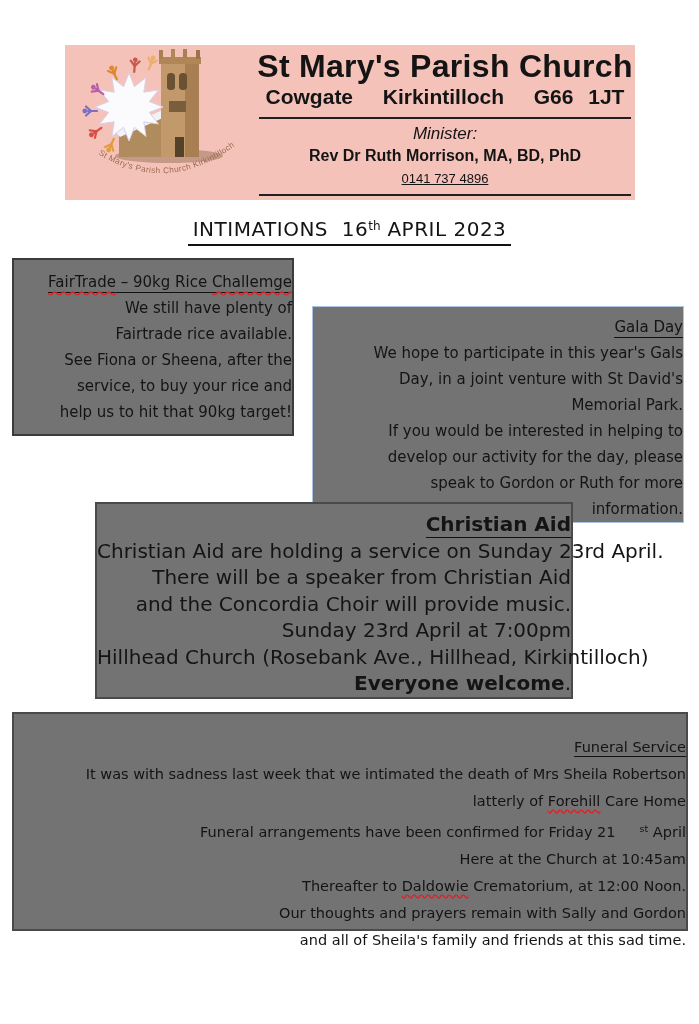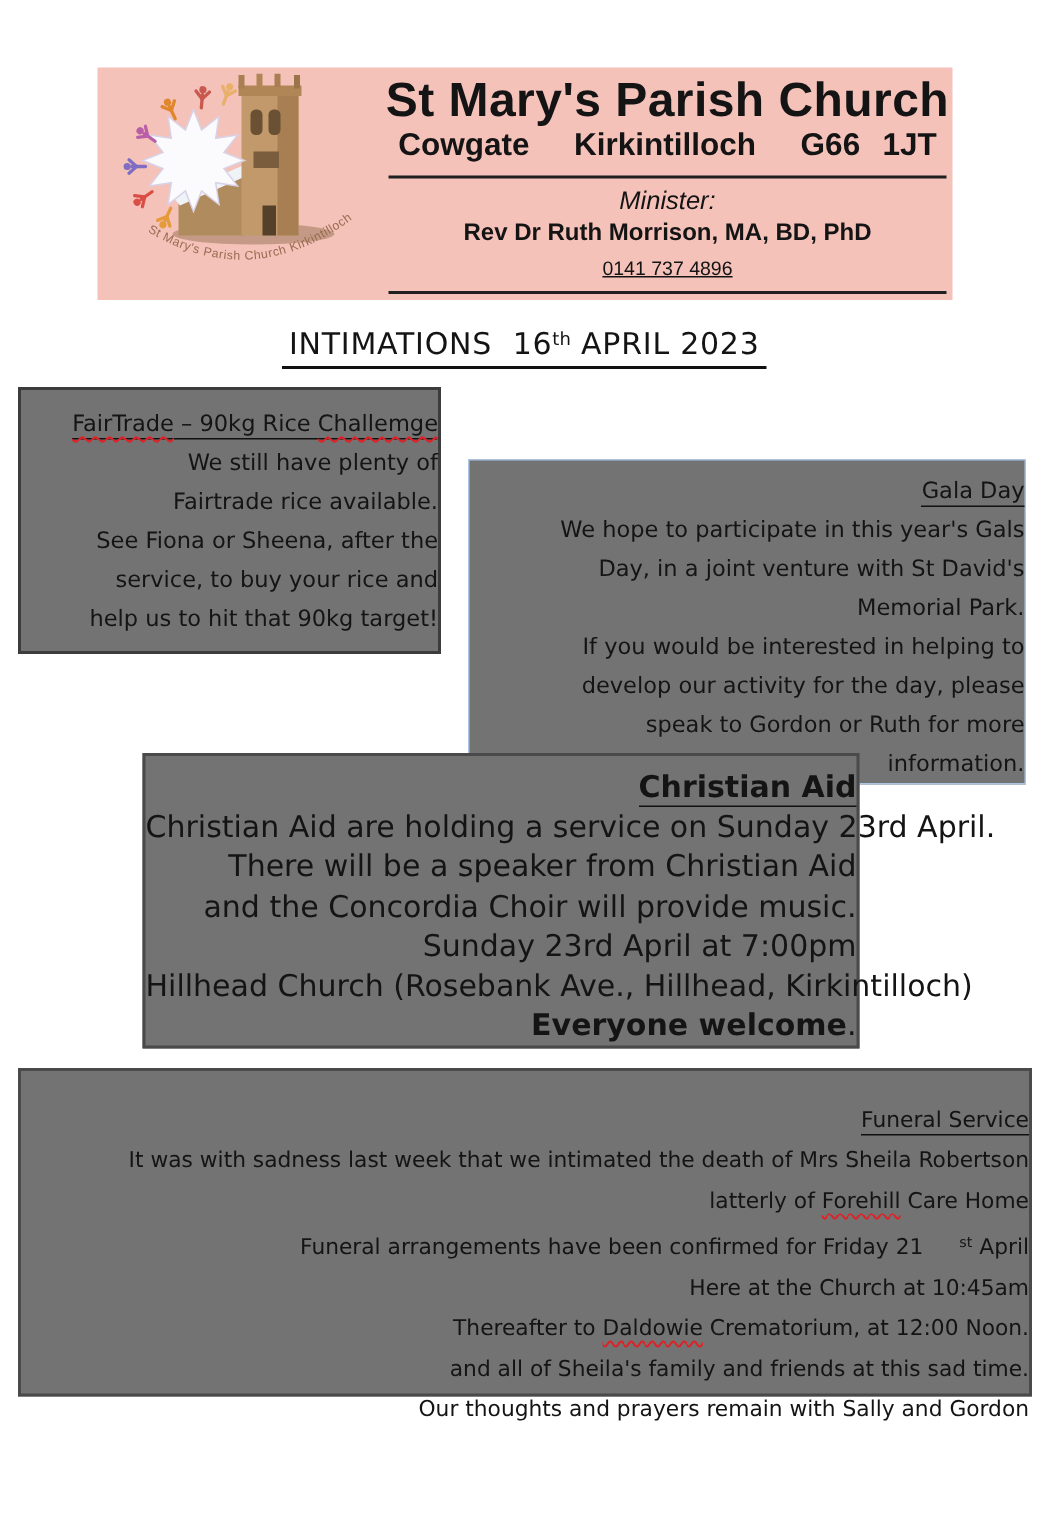--- a/index.html
+++ b/index.html
@@ -174,17 +174,17 @@
     <div class="line"><span class="bold">Everyone welcome</span><span>.</span></div>
   </div>
 
   <div class="notice" id="box-funeral">
     <div class="box-title"><span class="u">Funeral Service</span></div>
     <div class="line">It was with sadness last week that we intimated the death of Mrs Sheila Robertson</div>
     <div class="line"><span>latterly of </span><span class="wavy">Forehill</span><span> Care Home</span></div>
     <div class="line"><span>Funeral arrangements have been confirmed for Friday 21</span><span class="sup2">st</span><span> April</span></div>
     <div class="line">Here at the Church at 10:45am</div>
     <div class="line"><span>Thereafter to </span><span class="wavy">Daldowie</span><span> Crematorium, at 12:00 Noon.</span></div>
+    <div class="line">Our thoughts and prayers remain with Sally and Gordon</div>
     <div class="line">and all of Sheila's family and friends at this sad time.</div>
-    <div class="line">Our thoughts and prayers remain with Sally and Gordon</div>
   </div>
 
 </div>
 
 </body></html>

